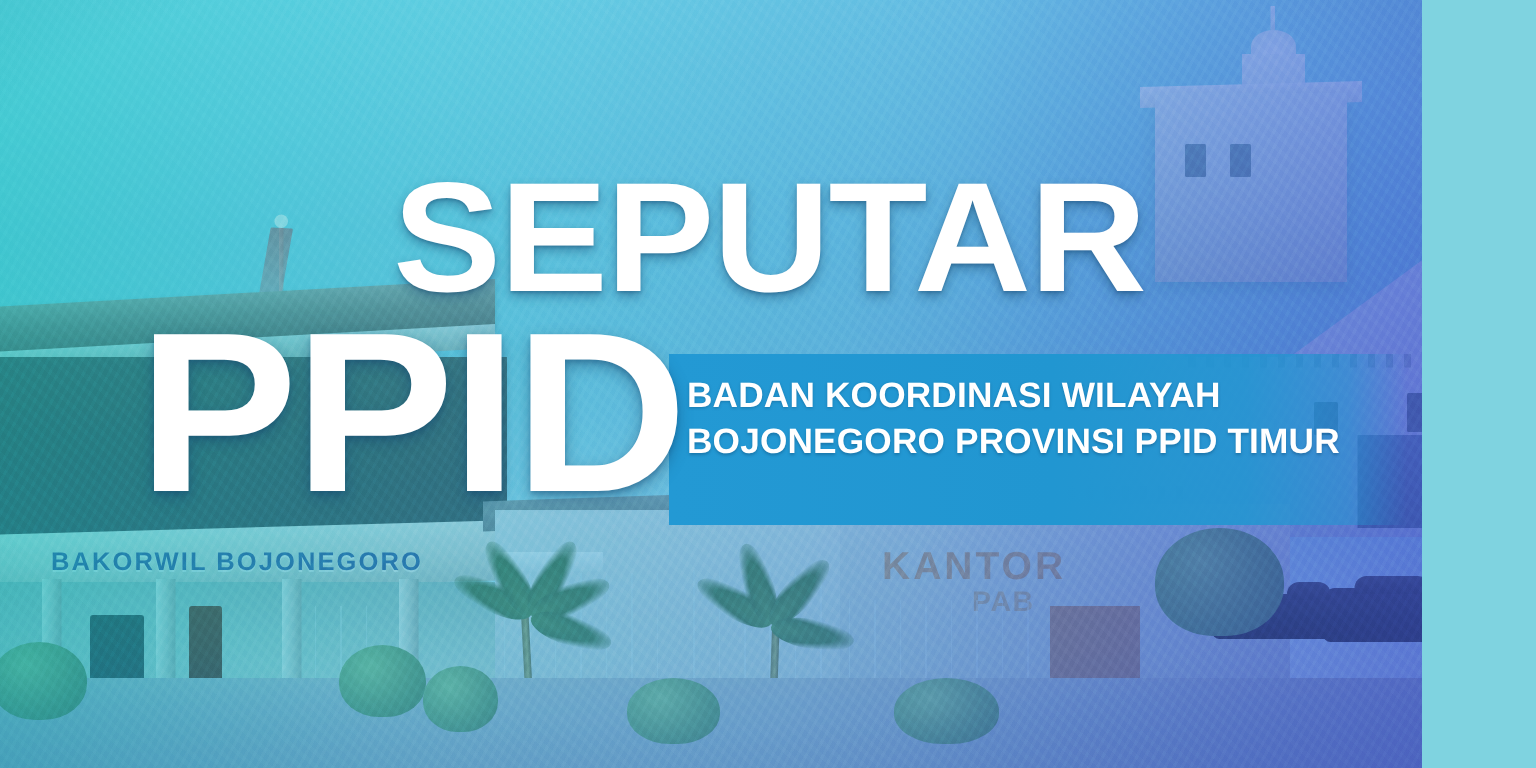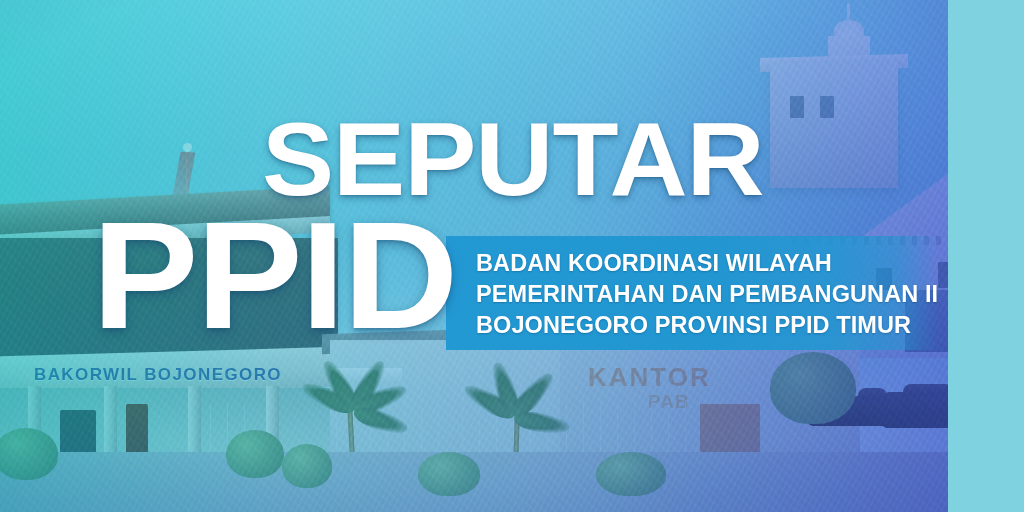--- a/index.html
+++ b/index.html
@@ -261,21 +261,21 @@
     position:absolute; left:458px; top:248px;
     font-family:"Liberation Sans", sans-serif;
     font-weight:600;
     font-size:23.5px;
     line-height:31px;
     letter-spacing:.1px;
     color:#ffffff;
     text-shadow:0 1px 2px rgba(10,60,100,.35);
     white-space:nowrap;
   }
-  .caption-text div { white-space:nowrap;margin-left:18px; }
+  .caption-text div { white-space:nowrap; }
 </style>
 </head>
 <body>
 
 <div id="banner">
 
   <div class="layer sky"></div>
 
   <div style="position:absolute;left:186px;top:146px;width:3px;height:118px;background:linear-gradient(90deg,#cfe3e8,#9bb8bf);"></div>
   <div style="position:absolute;left:183px;top:143px;width:9px;height:9px;border-radius:50%;background:#e6f2f4;"></div>
@@ -357,17 +357,16 @@
   <div class="layer paper"></div>
   <div class="layer vignette"></div>
 
   <div class="caption-box"></div>
 
   <div class="seputar">SEPUTAR</div>
   <div class="ppid">PPID</div>
 
   <div class="caption-text">
     <div>BADAN KOORDINASI WILAYAH</div>
-    <div>PEMERINTAHAN DAN PEMBANGUNAN II</div>
     <div>BOJONEGORO PROVINSI PPID TIMUR</div>
   </div>
 
 </div>
 
 </body></html>

